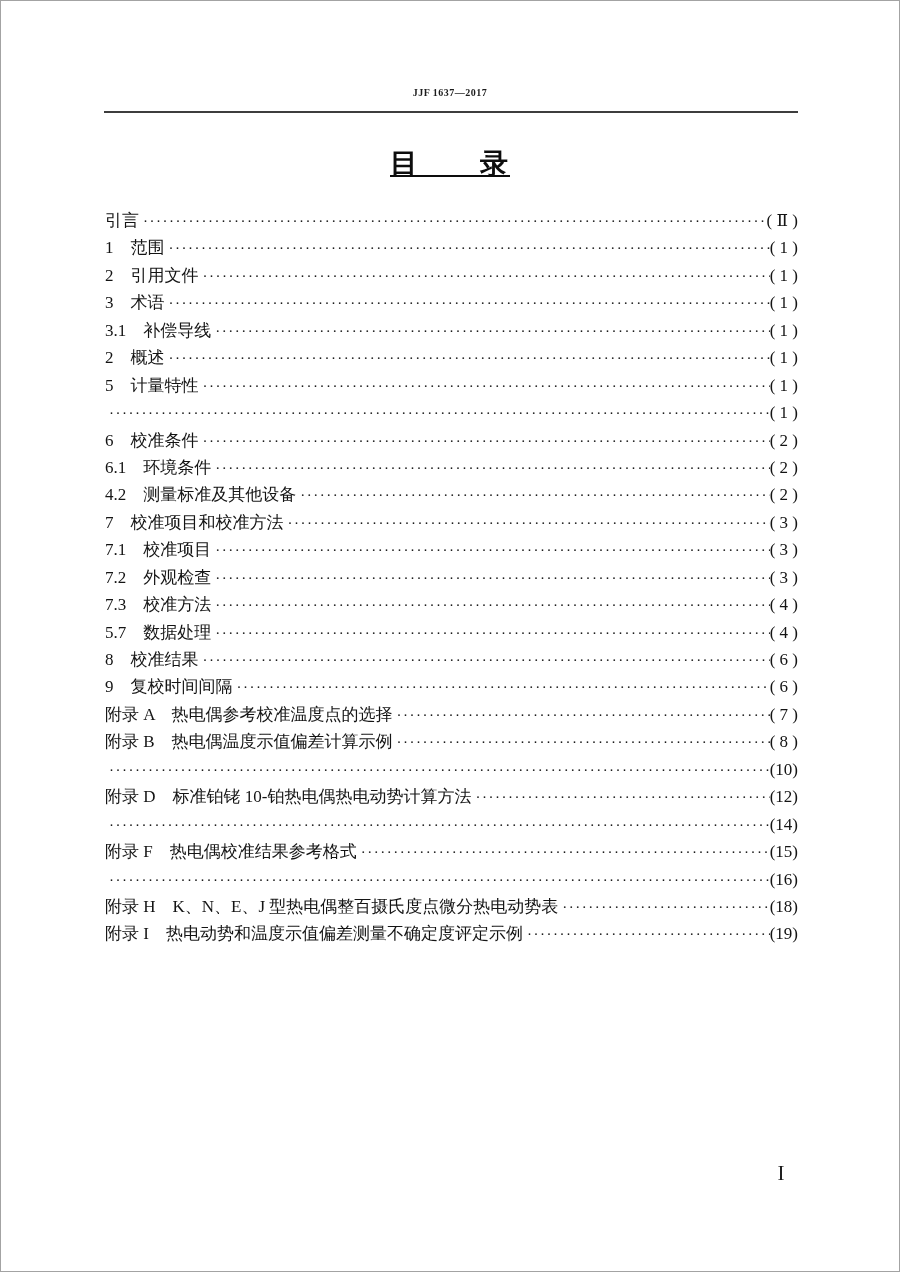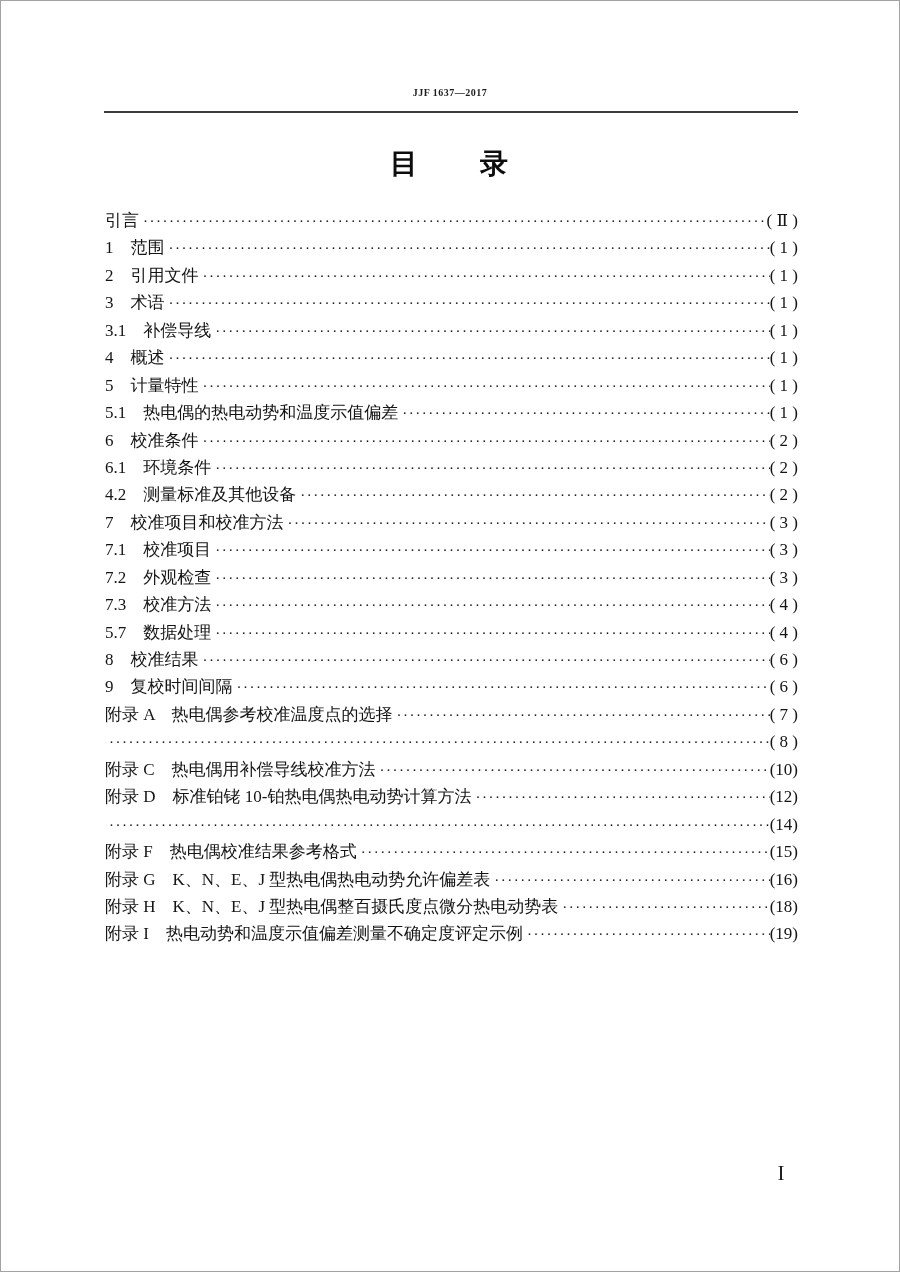--- a/index.html
+++ b/index.html
@@ -43,20 +43,21 @@
     left: 0;
     width: 100%;
     text-align: center;
     font-family: "Liberation Sans", "DejaVu Sans", sans-serif;
     font-weight: bold;
     font-size: 28px;
     line-height: 32px;
     letter-spacing: 2px;
     color: #0d0d0d;
     white-space: pre;
+    text-decoration: underline;
   }
   .toc {
     position: absolute;
     top: 206px;
     left: 104px;
     width: 693px;
   }
   .toc-row {
     display: flex;
     align-items: baseline;
@@ -124,31 +125,30 @@
         <span class="toc-label">3　术语</span>
         <span class="toc-leader">······················································································································································</span>
         <span class="toc-page">( 1 )</span>
       </div>
       <div class="toc-row">
         <span class="toc-label">3.1　补偿导线</span>
         <span class="toc-leader">······················································································································································</span>
         <span class="toc-page">( 1 )</span>
       </div>
       <div class="toc-row">
-        <span class="toc-label">4　概述</span>
+        <span class="toc-label">2　概述</span>
         <span class="toc-leader">······················································································································································</span>
         <span class="toc-page">( 1 )</span>
       </div>
       <div class="toc-row">
         <span class="toc-label">5　计量特性</span>
         <span class="toc-leader">······················································································································································</span>
         <span class="toc-page">( 1 )</span>
       </div>
       <div class="toc-row">
-        <span class="toc-label">5.1　热电偶的热电动势和温度示值偏差</span>
         <span class="toc-leader">······················································································································································</span>
         <span class="toc-page">( 1 )</span>
       </div>
       <div class="toc-row">
         <span class="toc-label">6　校准条件</span>
         <span class="toc-leader">······················································································································································</span>
         <span class="toc-page">( 2 )</span>
       </div>
       <div class="toc-row">
         <span class="toc-label">6.1　环境条件</span>
@@ -194,44 +194,43 @@
         <span class="toc-label">9　复校时间间隔</span>
         <span class="toc-leader">······················································································································································</span>
         <span class="toc-page">( 6 )</span>
       </div>
       <div class="toc-row">
         <span class="toc-label">附录 A　热电偶参考校准温度点的选择</span>
         <span class="toc-leader">······················································································································································</span>
         <span class="toc-page">( 7 )</span>
       </div>
       <div class="toc-row">
+        <span class="toc-label">附录 B　热电偶温度示值偏差计算示例</span>
         <span class="toc-leader">······················································································································································</span>
         <span class="toc-page">( 8 )</span>
       </div>
       <div class="toc-row">
-        <span class="toc-label">附录 C　热电偶用补偿导线校准方法</span>
         <span class="toc-leader">······················································································································································</span>
         <span class="toc-page">(10)</span>
       </div>
       <div class="toc-row">
         <span class="toc-label">附录 D　标准铂铑 10-铂热电偶热电动势计算方法</span>
         <span class="toc-leader">······················································································································································</span>
         <span class="toc-page">(12)</span>
       </div>
       <div class="toc-row">
         <span class="toc-leader">······················································································································································</span>
         <span class="toc-page">(14)</span>
       </div>
       <div class="toc-row">
         <span class="toc-label">附录 F　热电偶校准结果参考格式</span>
         <span class="toc-leader">······················································································································································</span>
         <span class="toc-page">(15)</span>
       </div>
       <div class="toc-row">
-        <span class="toc-label">附录 G　K、N、E、J 型热电偶热电动势允许偏差表</span>
         <span class="toc-leader">······················································································································································</span>
         <span class="toc-page">(16)</span>
       </div>
       <div class="toc-row">
         <span class="toc-label">附录 H　K、N、E、J 型热电偶整百摄氏度点微分热电动势表</span>
         <span class="toc-leader">······················································································································································</span>
         <span class="toc-page">(18)</span>
       </div>
       <div class="toc-row">
         <span class="toc-label">附录 I　热电动势和温度示值偏差测量不确定度评定示例</span>

